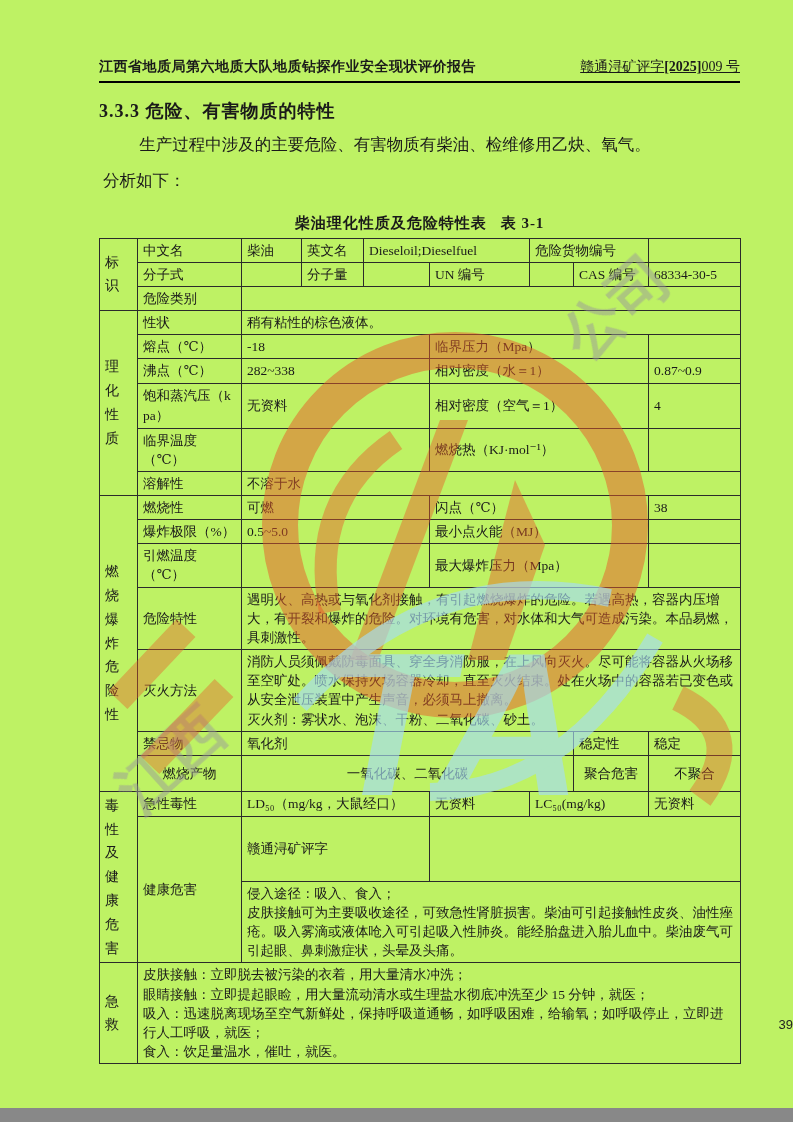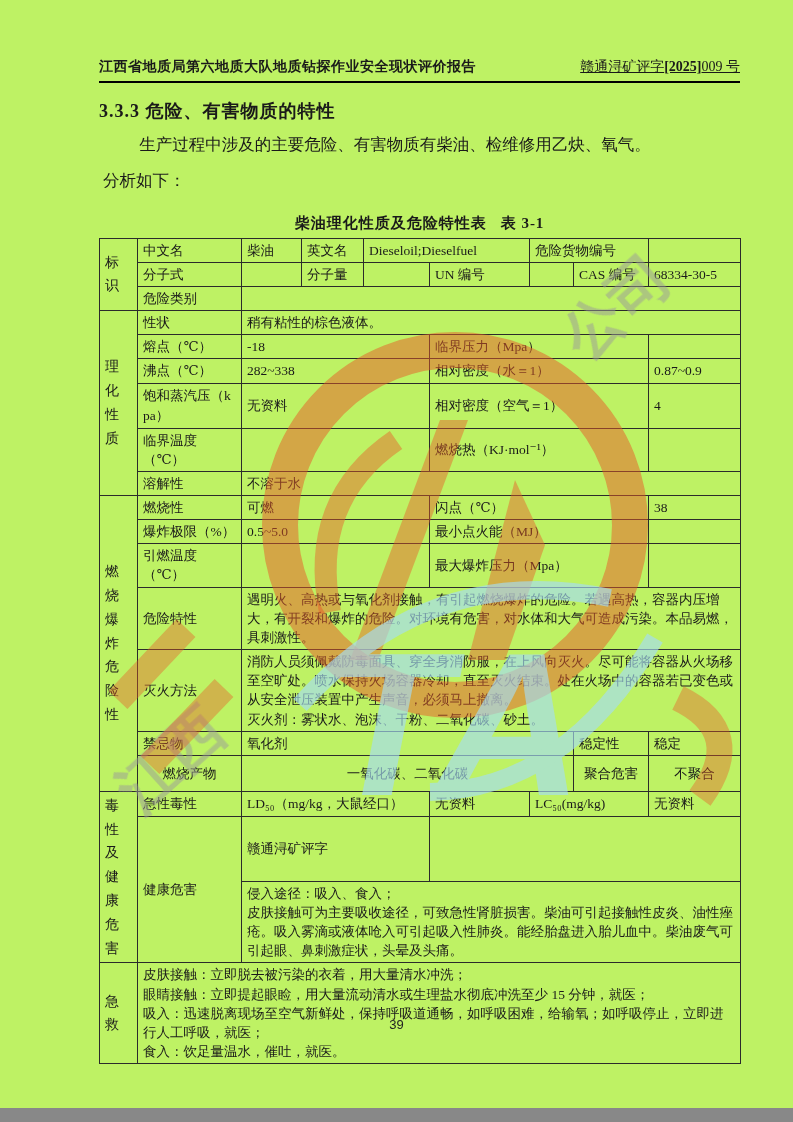--- a/index.html
+++ b/index.html
@@ -41,21 +41,21 @@
     overflow:hidden;word-break:break-all;
   }
   td.sec{text-align:left;padding:2px 1px;}
   td.sec .v{display:inline-block;width:1.1em;word-break:break-all;line-height:1.7;font-size:14px;}
   .ml{white-space:pre-line;}
   tr.h23{height:23px;} tr.h22{height:22px;} tr.h45{height:45px;}
   tr.h36{height:36px;text-align:center;} tr.h25{height:25px;} tr.h24{height:24px;}
   
   .page-footer{
     position:absolute;left:0;right:0;bottom:76px;z-index:1;
-    text-align:center;font-size:13px;color:#222;
+    text-align:right;font-size:13px;color:#222;
     font-family:"Liberation Sans","DejaVu Sans",sans-serif;
   }
   
   .wm{position:absolute;inset:0;z-index:2;pointer-events:none;}
   .wm text.diag{font-family:"Liberation Serif","DejaVu Serif",serif;font-weight:bold;}
   .wm text.logo{font-family:"Liberation Sans","DejaVu Sans",sans-serif;}
 </style>
 </head>
 <body>
 

